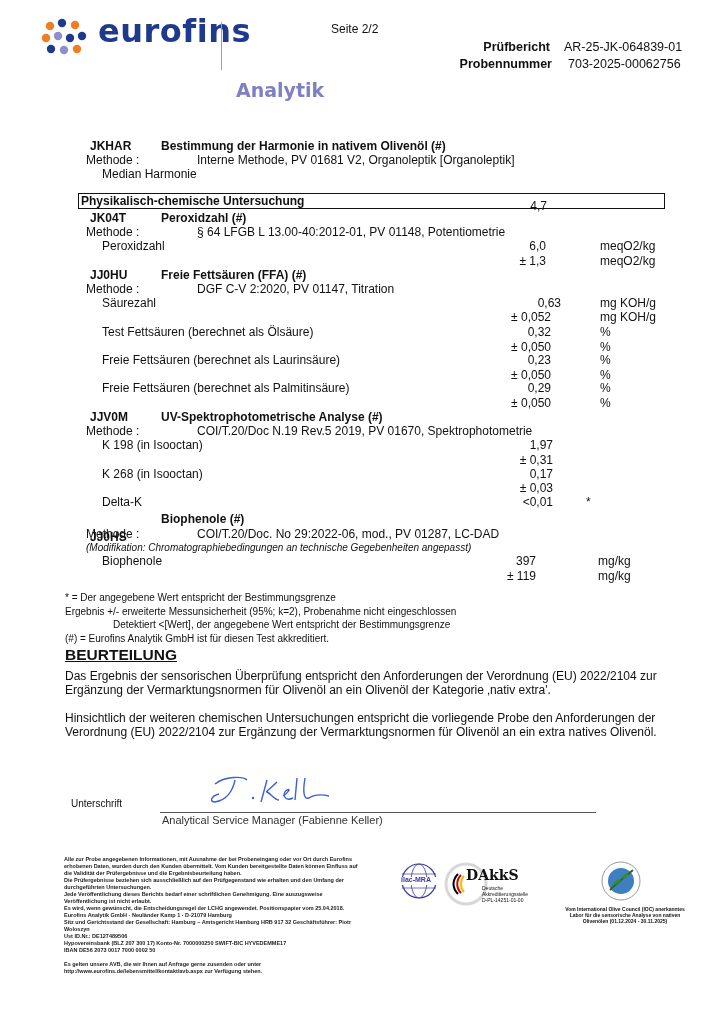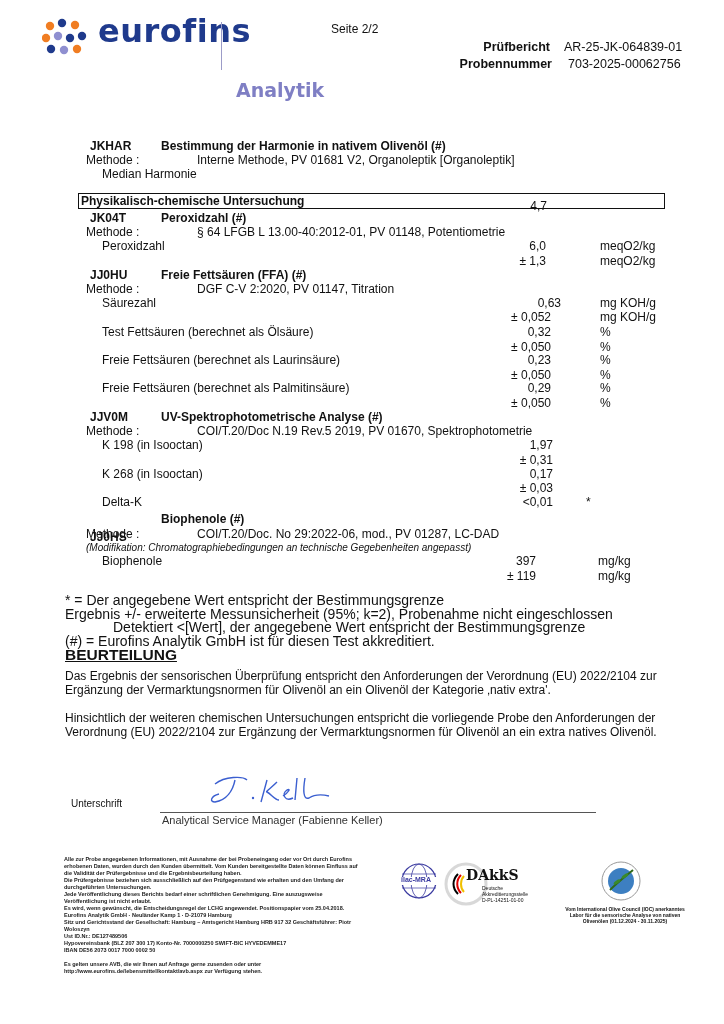--- a/index.html
+++ b/index.html
@@ -15,21 +15,21 @@
   .page-no { font-size:12px; }
   .hdr-label { font-size:12.5px; font-weight:bold; text-align:right; }
   .hdr-val { font-size:12.5px; }
   .t12 { font-size:12px; }
   .b { font-weight:bold; }
   .section-box { position:absolute; left:78px; top:193px; width:587px; height:16px;
                  border:1px solid #111; box-sizing:border-box; }
   .section-box span { position:absolute; left:2px; top:0px; font-size:12px; font-weight:bold; }
   .val { text-align:right; width:80px; font-size:12px; }
   .unit { font-size:12px; }
-  .note { font-size:14px; }
+  .note { font-size:10px; }
   .italic-note { font-size:10px; font-style:italic; }
   .beurteilung { font-size:15.5px; font-weight:bold; text-decoration:underline; }
   .para { font-size:12px; line-height:14px; white-space:normal; width:640px; }
   .sig-line { position:absolute; left:160px; top:812px; width:436px; height:1px; background:#555; }
   .fine { font-size:5.5px; line-height:7px; font-weight:bold; white-space:normal; width:300px; color:#222; }
   .badge { position:absolute; }
 </style>
 </head>
 <body>
 

